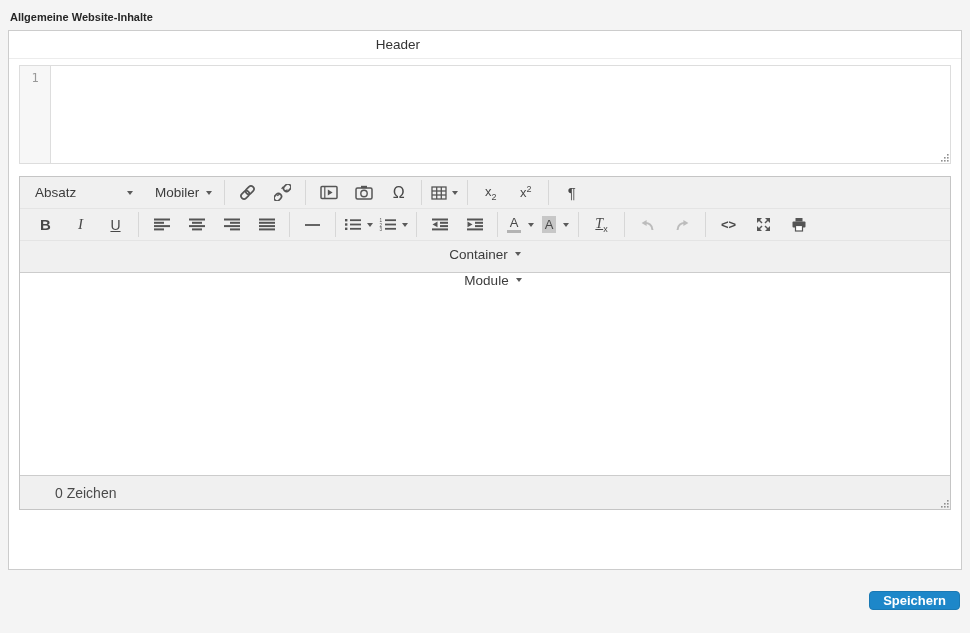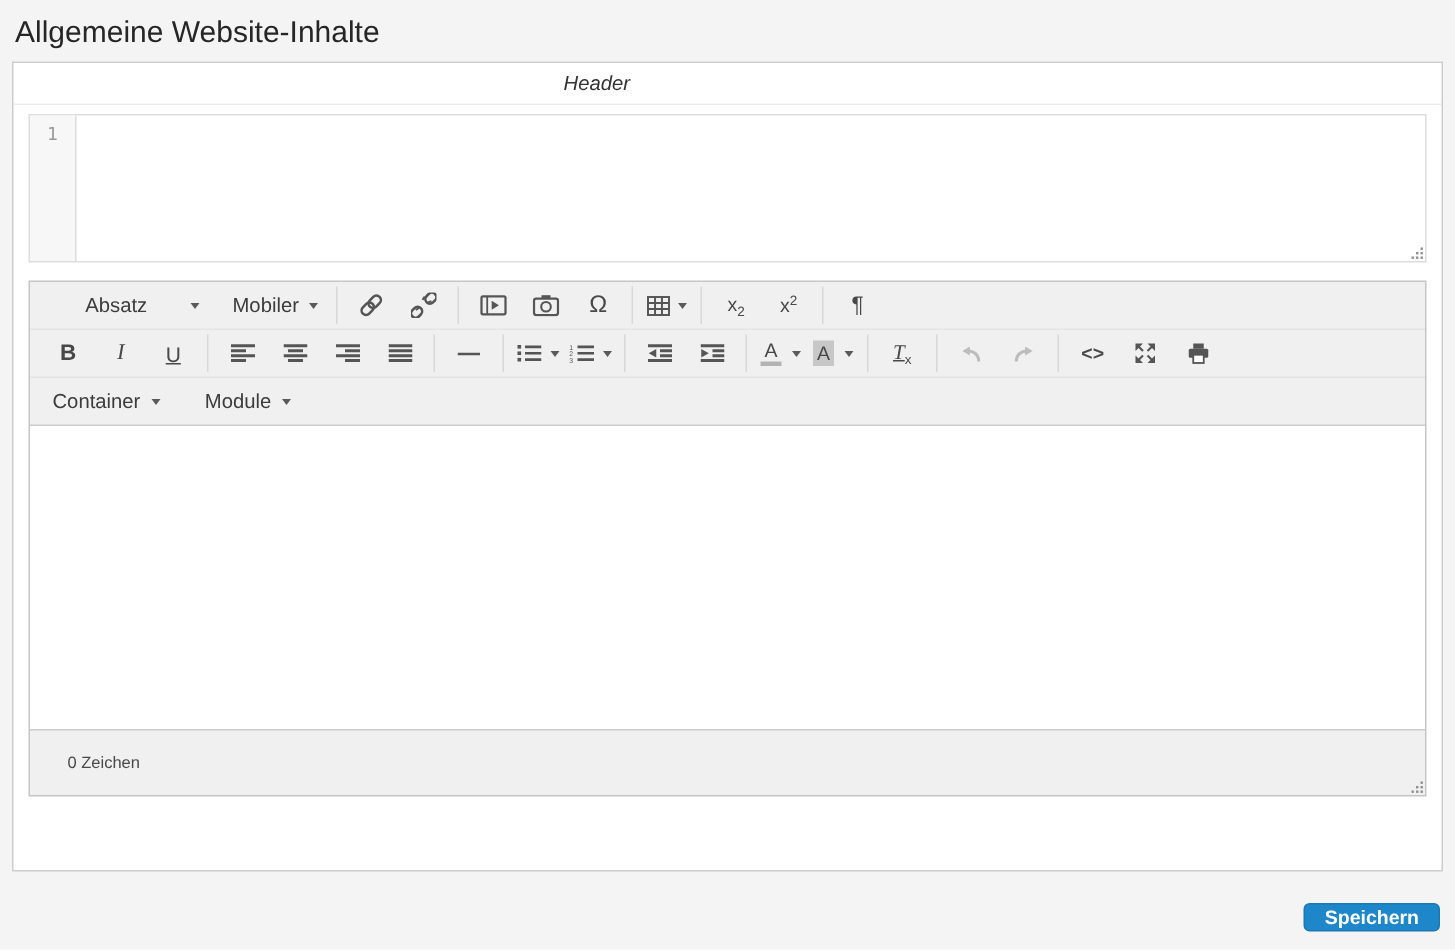--- a/index.html
+++ b/index.html
@@ -5,43 +5,42 @@
   * { box-sizing: border-box; margin: 0; padding: 0; }
   html,body { width: 970px; height: 633px; }
   body {
     background: #f4f4f4;
     font-family: "Liberation Sans", sans-serif;
     color: #333;
     overflow: hidden;
   }
   .page-title {
     padding: 11px 0 7px 10px;
-    font-size: 20px;
-    font-weight: normal;
+    font-size: 11px;
+    font-weight: bold;
     color: #262626;
   }
   .panel {
     margin: 0 8px;
     background: #fff;
     border: 1px solid #ccc;
     height: 540px;
   }
   .header-row {
     height: 28px;
     border-bottom: 1px solid #ececec;
     display: flex;
     align-items: center;
   }
   .label-col {
     width: 411px;
     text-align: right;
     font-size: 13.5px;
     color: #333;
     flex: 0 0 auto;
-    font-style: italic;
   }
   
   .code-editor {
     margin: 6px 10px 0 10px;
     height: 99px;
     border: 1px solid #ddd;
     display: flex;
     position: relative;
     background: #fff;
   }
@@ -67,31 +66,30 @@
     border-radius: 3px;
     background: #fff;
     margin-left: 20px;
     display: inline-block;
   }
   
   .rte {
     margin: 12px 10px 0 10px;
     border: 1px solid #c5c5c5;
     background: #fff;
-    text-align: center;
   }
   .toolbar { background: #f0f0f0; border-bottom: 1px solid #ccc; }
   .tb-row {
     display: flex;
     align-items: center;
     height: 32px;
     padding: 0 8px;
     border-bottom: 1px solid #e4e4e4;
   }
-  .tb-row:last-child { border-bottom: none; height: 31px; }
+  .tb-row:last-child { border-bottom: none; height: 31px; flex-direction: column; }
   .tbtn {
     min-width: 33px; height: 26px;
     display: flex; align-items: center; justify-content: center;
     margin: 0 1px;
     border-radius: 2px;
     color: #484848;
     font-size: 14px;
     cursor: pointer;
     flex: 0 0 auto;
   }
@@ -126,27 +124,27 @@
   .fc .a { font-size: 13px; }
   .fc .bar { width: 14px; height: 3px; background: #b3b3b3; margin-top: 1px; }
   .bc { background: #c7c7c7; padding: 1px 3px; font-size: 13px; line-height: 1.2; }
   .tx { font-size: 14px; }
   .tx .t { font-style: italic; font-family: "Liberation Serif", serif; text-decoration: underline; }
   .tx .x { font-size: 9px; vertical-align: sub; }
   .code-glyph { font-size: 13px; letter-spacing: 0px; font-weight: bold; color: #4a4a4a; }
   .disabled { opacity: 1; }
   .rte-content { height: 202px; background: #fff; cursor: text; }
   .statusbar {
-    height: 44px;
+    height: 34px;
     background: #f0f0f0;
     border-top: 1px solid #ccc;
     display: flex;
     align-items: center;
-    padding-left: 25px;
-    font-size: 11px;
+    padding-left: 35px;
+    font-size: 14px;
     color: #4a4a4a;
     position: relative;
   }
   
   .footer { display: flex; justify-content: flex-end; padding-right: 10px; margin-top: 21px; }
   .save-btn {
     background: #1d87c9;
     border: 1px solid #1a79b4;
     border-radius: 4px;
     color: #fff;

